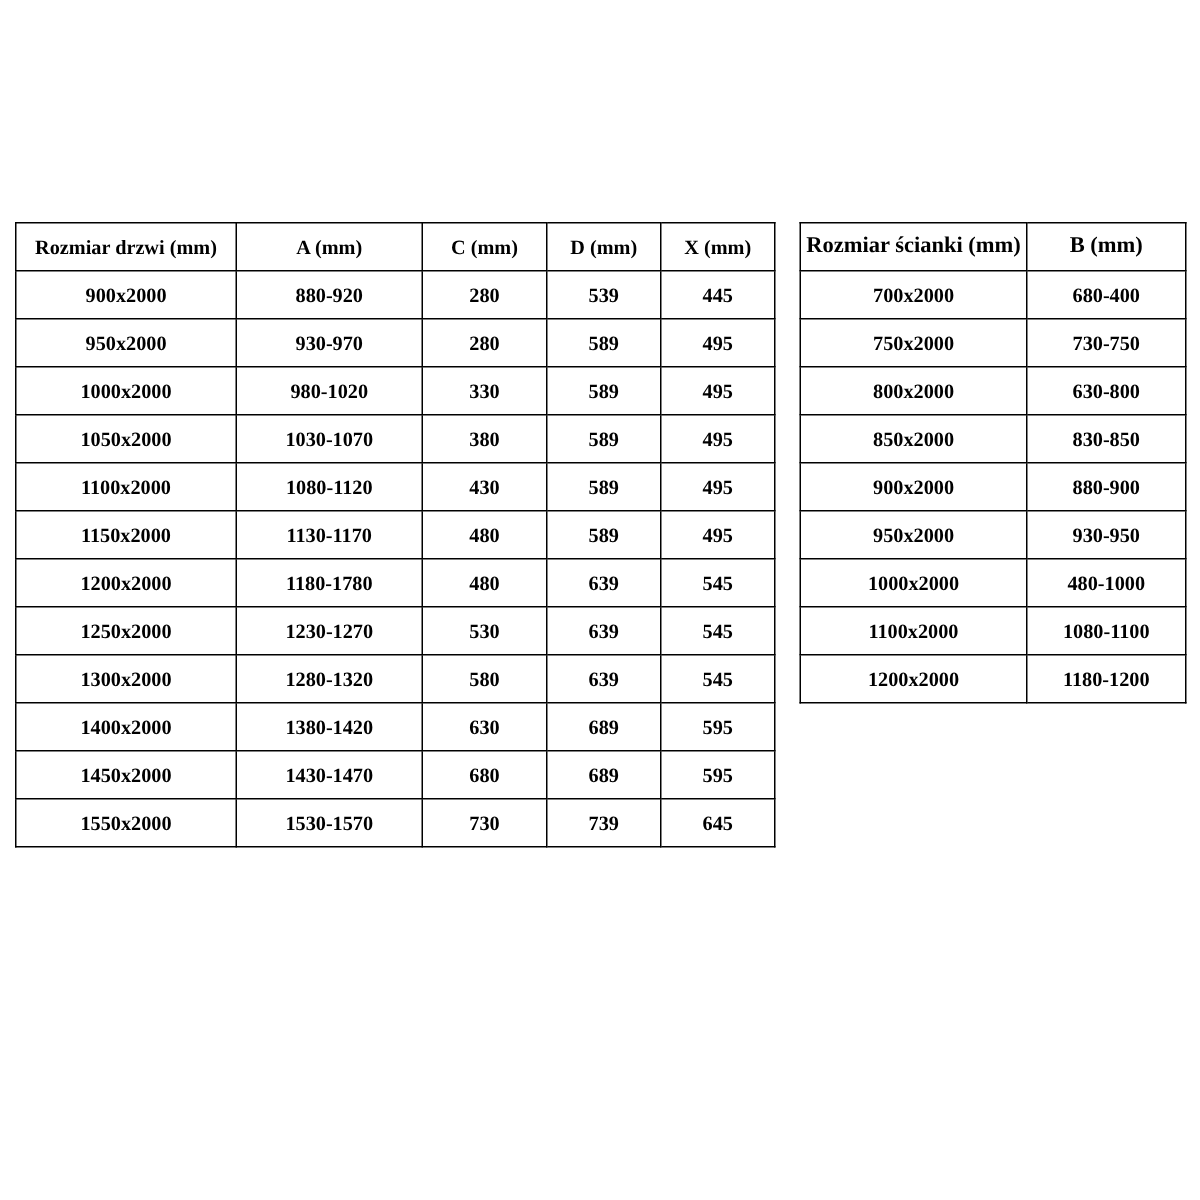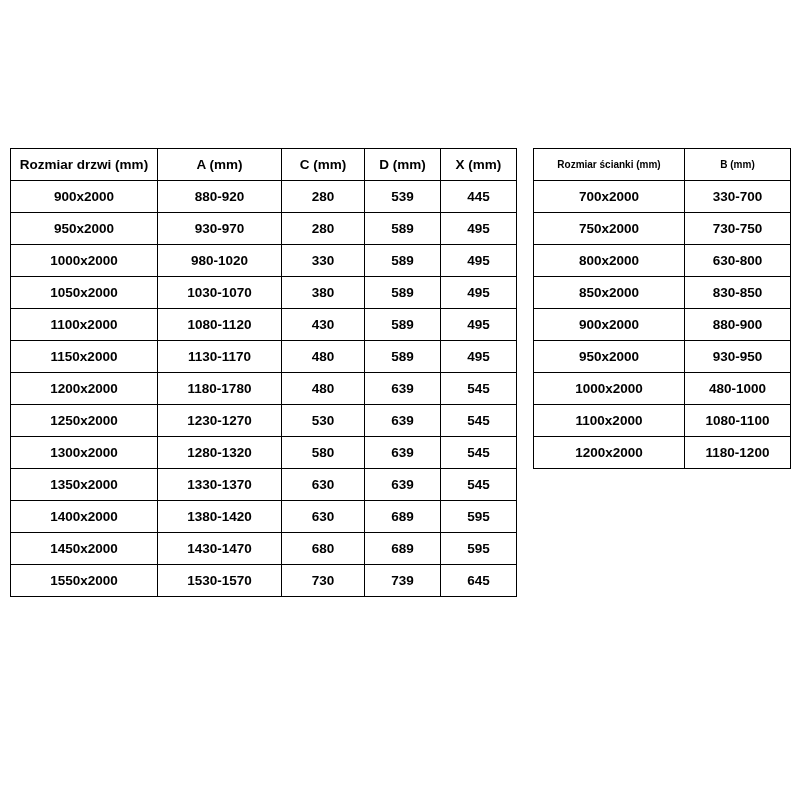--- a/index.html
+++ b/index.html
@@ -17,20 +17,21 @@
   }
   .sheet {
     position: absolute;
     left: 0;
     top: 0;
     width: 800px;
     height: 800px;
   }
   .table-wrap {
     position: absolute;
+    font-family: Liberation Serif, serif;
   }
   #doors-table-wrap {
     left: 10px;
     top: 148px;
   }
   #wall-table-wrap {
     left: 533px;
     top: 148px;
   }
   table.grid {
@@ -59,21 +60,21 @@
     font-size: 13.5px;
   }
   
   #wall-table th, #wall-table td {
     height: 31px;
     font-size: 13.5px;
   }
   #wall-table col.w0 { width: 151px; }
   #wall-table col.w1 { width: 106px; }
   #wall-table th {
-    font-size: 10px;
+    font-size: 15px;
     margin-top: 40px;
   }
 </style>
 </head>
 <body>
 
 <div class="sheet">
 
   <div class="table-wrap" id="doors-table-wrap">
     <table class="grid" id="doors-table">
@@ -151,27 +152,20 @@
           <td>545</td>
         </tr>
         <tr>
           <td>1300x2000</td>
           <td>1280-1320</td>
           <td>580</td>
           <td>639</td>
           <td>545</td>
         </tr>
         <tr>
-          <td>1350x2000</td>
-          <td>1330-1370</td>
-          <td>630</td>
-          <td>639</td>
-          <td>545</td>
-        </tr>
-        <tr>
           <td>1400x2000</td>
           <td>1380-1420</td>
           <td>630</td>
           <td>689</td>
           <td>595</td>
         </tr>
         <tr>
           <td>1450x2000</td>
           <td>1430-1470</td>
           <td>680</td>
@@ -197,21 +191,21 @@
       </colgroup>
       <thead>
         <tr>
           <th>Rozmiar ścianki (mm)</th>
           <th>B (mm)</th>
         </tr>
       </thead>
       <tbody>
         <tr>
           <td>700x2000</td>
-          <td>330-700</td>
+          <td>680-400</td>
         </tr>
         <tr>
           <td>750x2000</td>
           <td>730-750</td>
         </tr>
         <tr>
           <td>800x2000</td>
           <td>630-800</td>
         </tr>
         <tr>

